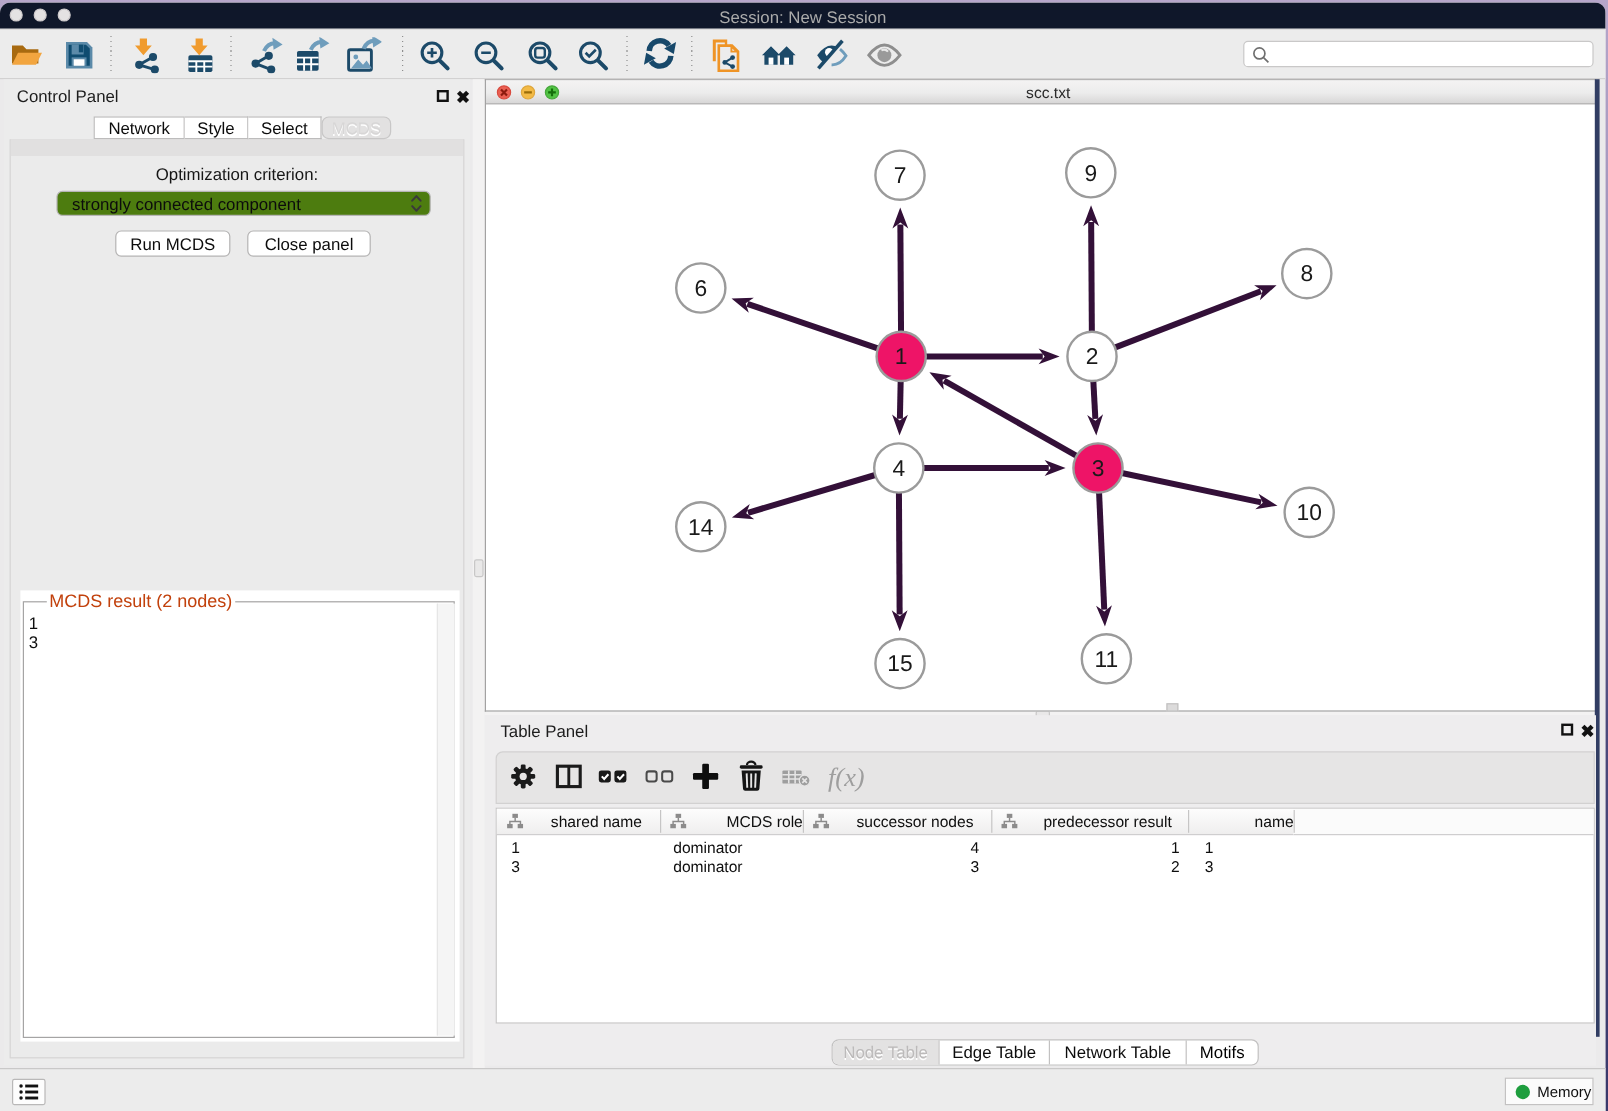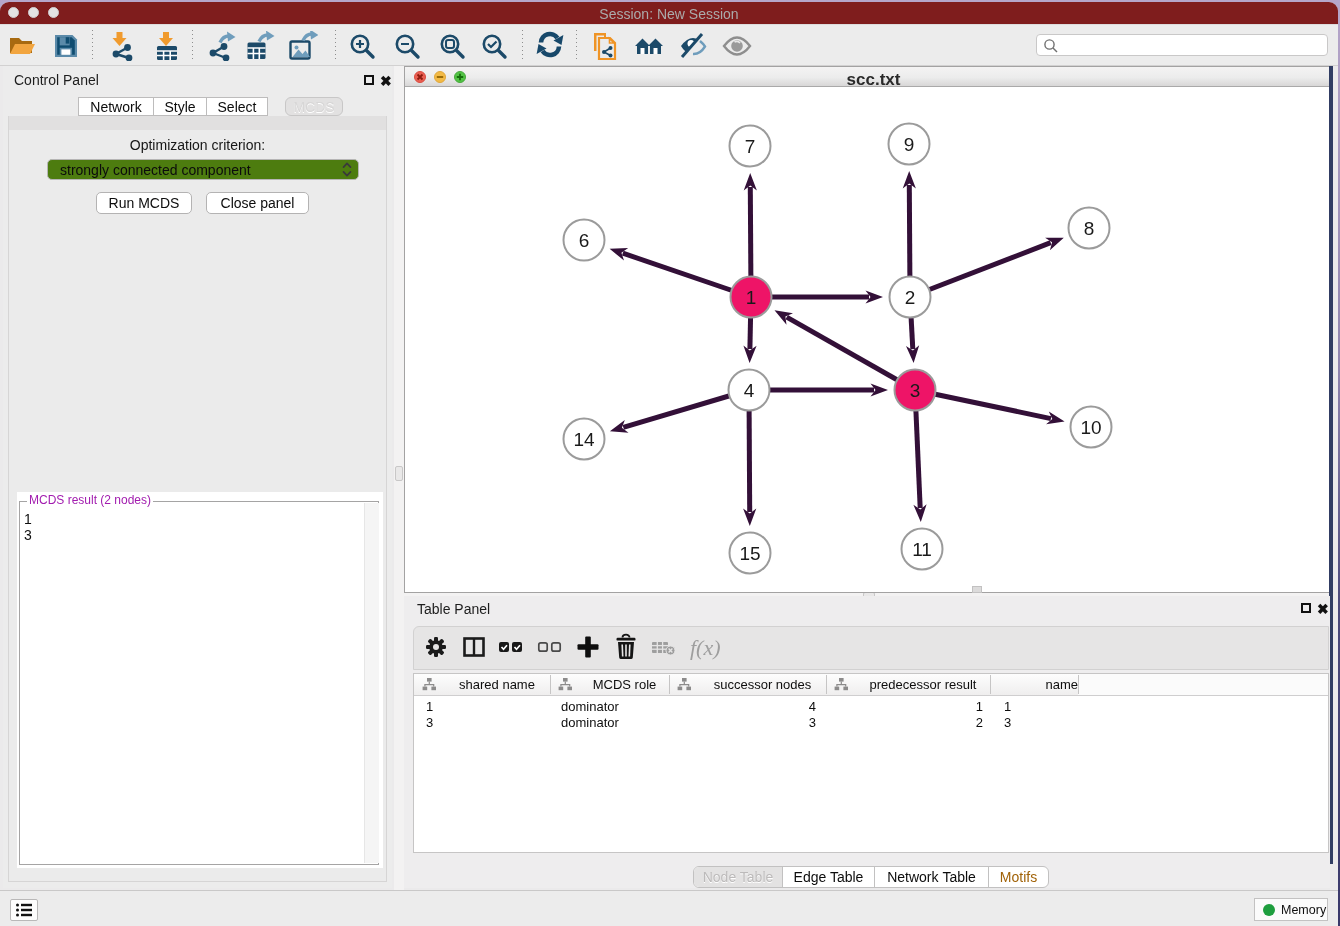--- a/index.html
+++ b/index.html
@@ -2,21 +2,21 @@
 <html><head>
 <meta charset="utf-8">
 <style>
   html,body{margin:0;padding:0;}
   body{width:1340px;height:926px;position:relative;overflow:hidden;
        font-family:"Liberation Sans",sans-serif;
        background:linear-gradient(180deg,#b6a6ca 0%,#8f84ae 40%,#4c4a7c 65%,#39386a 100%);}
   .abs{position:absolute;}
   #win{position:absolute;left:0;top:2px;width:1338px;height:924px;background:#ebeaeb;
        border-radius:9px 9px 0 0;overflow:hidden;}
-  #titlebar{position:absolute;left:0;top:0;width:1338px;height:22px;background:#7f1d1d;}
+  #titlebar{position:absolute;left:0;top:0;width:1338px;height:22px;background:#0f172a;}
   .tcirc{position:absolute;top:5px;width:11px;height:11px;border-radius:50%;
          background:#e4e2e3;border:1px solid #cfcbcd;box-sizing:border-box;}
   #titletext{position:absolute;top:4px;left:0;width:1338px;text-align:center;
              font-size:14px;color:#ababab;}
   #toolbar{position:absolute;left:0;top:22px;width:1338px;height:42px;background:#ececec;
            border-top:1px solid #dddcdc;border-bottom:1px solid #d2d1d1;box-sizing:border-box;}
   .tsep{position:absolute;top:5px;height:31px;width:1px;
         background-image:repeating-linear-gradient(180deg,#8e8e8e 0 1px,transparent 1px 4px);}
   
   #cpanel{position:absolute;left:3px;top:64px;width:389px;height:822px;background:#ececec;}
@@ -220,36 +220,36 @@
     <div class="xbtn" style="left:377px;top:9px;">✖</div>
 
     <div class="abs" style="left:5px;top:50px;width:379px;height:766px;background:#ebebeb;
          border:1px solid #d6d5d5;box-sizing:border-box;"></div>
     <div class="abs" style="left:6px;top:50px;width:377px;height:14px;background:#e1e0e0;"></div>
 
     <div class="tab" style="left:75px;width:76px;">Network</div>
     <div class="tab" style="left:151px;width:53px;border-left:none;">Style</div>
     <div class="tab" style="left:204px;width:61px;border-left:none;">Select</div>
     <div class="tab" style="left:265px;width:58px;background:#e2e1e1;border-color:#c8c7c7;
-         border-radius:6px;color:#d7d6d6;text-shadow:0 1px 0 #fff;margin-left:17px;">MCDS</div>
+         border-radius:6px;color:#d7d6d6;text-shadow:0 1px 0 #fff;">MCDS</div>
 
     <div class="abs" style="left:0;top:71px;width:389px;text-align:center;font-size:14px;color:#161616;">Optimization criterion:</div>
     <div class="abs" style="left:44px;top:93px;width:312px;height:21px;background:#4d7c0f;
          border:1px solid #b6b5b5;border-radius:5px;box-sizing:border-box;">
       <span style="position:absolute;left:12px;top:2px;font-size:14px;color:#0c0c0c;">strongly connected component</span>
       <svg width="12" height="15" viewBox="0 0 12 15" style="position:absolute;right:5px;top:2px;">
         <path d="M2.5 5.2 L6 1.4 L9.5 5.2 M2.5 9.8 L6 13.6 L9.5 9.8" fill="none" stroke="#3a3a3a" stroke-width="1.7" stroke-linecap="round" stroke-linejoin="round"></path>
       </svg>
     </div>
     <div class="btn" style="left:93px;top:126px;width:96px;height:22px;line-height:21px;">Run MCDS</div>
     <div class="btn" style="left:203px;top:126px;width:103px;height:22px;line-height:21px;">Close panel</div>
 
     <div class="abs" style="left:14px;top:426px;width:366px;height:376px;background:#fff;">
       <div class="abs" style="left:2px;top:9px;width:360px;height:364px;border:1px solid #a5a4a4;box-sizing:border-box;"></div>
-      <div class="abs" style="left:10px;top:1px;background:#fff;padding:0 2px;font-size:12px;color:#a21caf;">MCDS result (2 nodes)</div>
+      <div class="abs" style="left:22px;top:1px;background:#fff;padding:0 2px;font-size:15px;color:#c2410c;">MCDS result (2 nodes)</div>
       <div class="abs" style="left:7px;top:19px;font-size:14px;color:#0e0e0e;line-height:16px;">1<br>3</div>
       <div class="abs" style="right:4px;top:11px;width:14px;height:360px;background:#f5f5f5;border-left:1px solid #e6e6e6;"></div>
     </div>
   </div>
 
   <div class="abs" style="left:394px;top:64px;width:10px;height:824px;background:#f3f2f2;"></div>
   <div class="abs" style="left:404px;top:591px;width:926px;height:3px;background:#f3f2f2;"></div>
   <div class="abs" style="left:395px;top:464px;width:8px;height:15px;background:#e9e8e8;border:1px solid #c8c7c7;border-radius:2px;box-sizing:border-box;"></div>
   <div class="abs" style="left:863px;top:590px;width:12px;height:7px;background:#e9e8e8;border:1px solid #c8c7c7;border-radius:2px;box-sizing:border-box;"></div>
 
@@ -260,21 +260,21 @@
       <div class="macb" style="left:49px;background:#52c344;border:1px solid #47a73c;"></div>
       <svg class="abs" style="left:9px;top:4px;" width="12" height="12" viewBox="0 0 12 12">
           <path d="M3.5 3.5 l5 5 M8.5 3.5 l-5 5" stroke="#8d1a0e" stroke-width="1.8"></path>
         </svg>
       <svg class="abs" style="left:29px;top:4px;" width="12" height="12" viewBox="0 0 12 12">
           <path d="M2.8 6 h6.4" stroke="#9a6c08" stroke-width="1.8"></path>
         </svg>
       <svg class="abs" style="left:49px;top:4px;" width="12" height="12" viewBox="0 0 12 12">
           <path d="M2.8 6 h6.4 M6 2.8 v6.4" stroke="#156e0b" stroke-width="1.8"></path>
         </svg>
-      <div style="position:absolute;left:6px;top:3px;width:100%;text-align:center;font-size:17px;font-weight:bold;color:#2a2a2a;">scc.txt</div>
+      <div style="position:absolute;left:6px;top:3px;width:100%;text-align:center;font-size:13px;font-weight:normal;color:#2a2a2a;">scc.txt</div>
     </div>
     <svg id="graph" width="924" height="504" viewBox="0 0 924 504" style="position:absolute;left:0;top:21px;" font-family="Liberation Sans,sans-serif">
 <g stroke="#331038" stroke-width="5">
 <line x1="346.0" y1="209.0" x2="345.3" y2="99.0"></line>
 <line x1="346.0" y1="209.0" x2="217.8" y2="165.2"></line>
 <line x1="346.0" y1="209.0" x2="464.0" y2="209.0"></line>
 <line x1="346.0" y1="209.0" x2="344.9" y2="261.0"></line>
 <line x1="505.0" y1="209.0" x2="504.3" y2="97.0"></line>
 <line x1="505.0" y1="209.0" x2="645.7" y2="154.7"></line>
 <line x1="505.0" y1="209.0" x2="507.8" y2="261.1"></line>
@@ -449,21 +449,21 @@
           <g fill="#8c8b8b">
             <rect x="5" y="0" width="4.6" height="3.6"></rect>
             <rect x="0.6" y="8.6" width="4.6" height="3.6"></rect>
             <rect x="9.4" y="8.6" width="4.6" height="3.6"></rect>
           </g>
           <g stroke="#8c8b8b" stroke-width="1.2" fill="none">
             <path d="M7.3 3.6 v3 M2.9 8.6 v-2 h8.8 v2"></path>
           </g>
         </svg>
       <div class="cell" style="left:30px;top:3px;width:106px;text-align:center;">shared name</div>
-      <div class="cell" style="left:166px;top:3px;width:89px;text-align:center;">MCDS role</div>
+      <div class="cell" style="left:166px;top:3px;width:89px;text-align:right;">MCDS role</div>
       <div class="cell" style="left:285px;top:3px;width:127px;text-align:center;">successor nodes</div>
       <div class="cell" style="left:442px;top:3px;width:134px;text-align:center;">predecessor result</div>
       <div class="cell" style="left:577px;top:3px;width:87px;text-align:right;">name</div>
 
       <div class="cell" style="left:12px;top:25px;">1</div>
       <div class="cell" style="left:147px;top:25px;">dominator</div>
       <div class="cell" style="left:322px;top:25px;width:80px;text-align:right;">4</div>
       <div class="cell" style="left:489px;top:25px;width:80px;text-align:right;">1</div>
       <div class="cell" style="left:590px;top:25px;">1</div>
       <div class="cell" style="left:12px;top:41px;">3</div>
@@ -476,21 +476,21 @@
     <div class="abs" style="left:289px;top:270px;width:356px;height:22px;background:#fff;
          border:1px solid #c2c1c1;border-radius:6px;box-sizing:border-box;" id="ttabs">
       <div class="abs" style="left:0;top:0;width:88px;height:20px;background:#e3e2e2;
            border-radius:5px 0 0 5px;color:#bcbaba;text-shadow:0 1px 0 #fff;
            font-size:14px;text-align:center;line-height:20px;">Node Table</div>
       <div class="abs" style="left:88px;top:0;width:92px;height:20px;border-left:1px solid #c2c1c1;
            font-size:14px;text-align:center;line-height:20px;color:#0c0c0c;box-sizing:border-box;">Edge Table</div>
       <div class="abs" style="left:180px;top:0;width:114px;height:20px;border-left:1px solid #c2c1c1;
            font-size:14px;text-align:center;line-height:20px;color:#0c0c0c;box-sizing:border-box;">Network&nbsp;Table</div>
       <div class="abs" style="left:294px;top:0;width:60px;height:20px;border-left:1px solid #c2c1c1;
-           font-size:14px;text-align:center;line-height:20px;color:#a16207;box-sizing:border-box;">Motifs</div>
+           font-size:14px;text-align:center;line-height:20px;color:#000000;box-sizing:border-box;">Motifs</div>
     </div>
   </div>
 
   <div id="statusbar">
     <div class="abs" style="left:10px;top:8px;width:28px;height:22px;background:#fdfdfd;
          border:1px solid #b9b8b8;border-radius:2px;box-sizing:border-box;">
       <svg width="16" height="14" viewBox="0 0 16 14" style="position:absolute;left:5px;top:3px;">
         <circle cx="1.5" cy="2" r="1.5" fill="#111"></circle>
           <rect x="5" y="0.8" width="11" height="2.4" fill="#111"></rect>
         <circle cx="1.5" cy="7" r="1.5" fill="#111"></circle>

